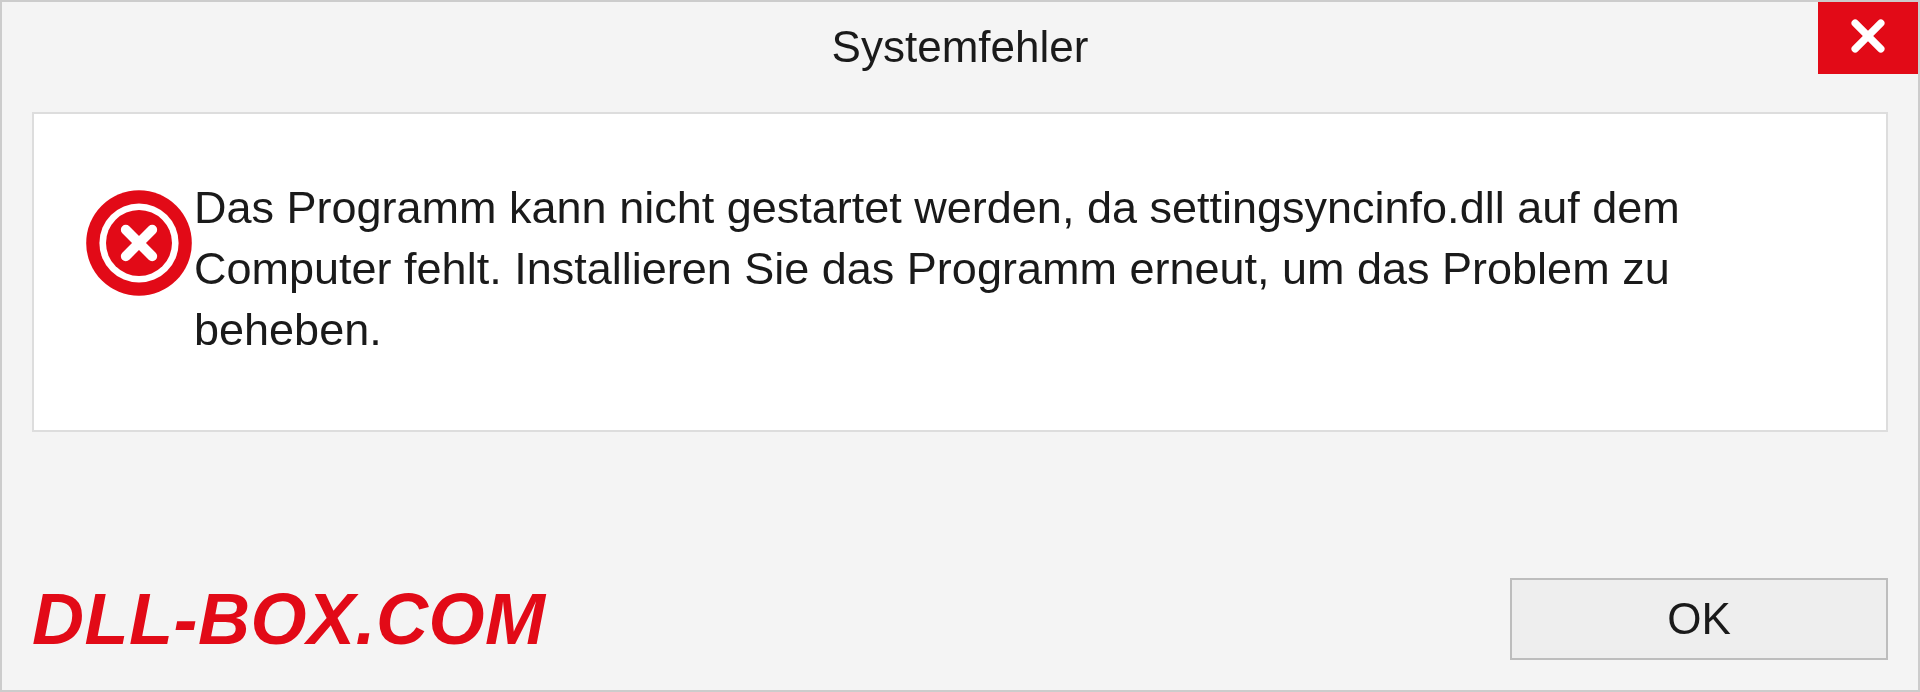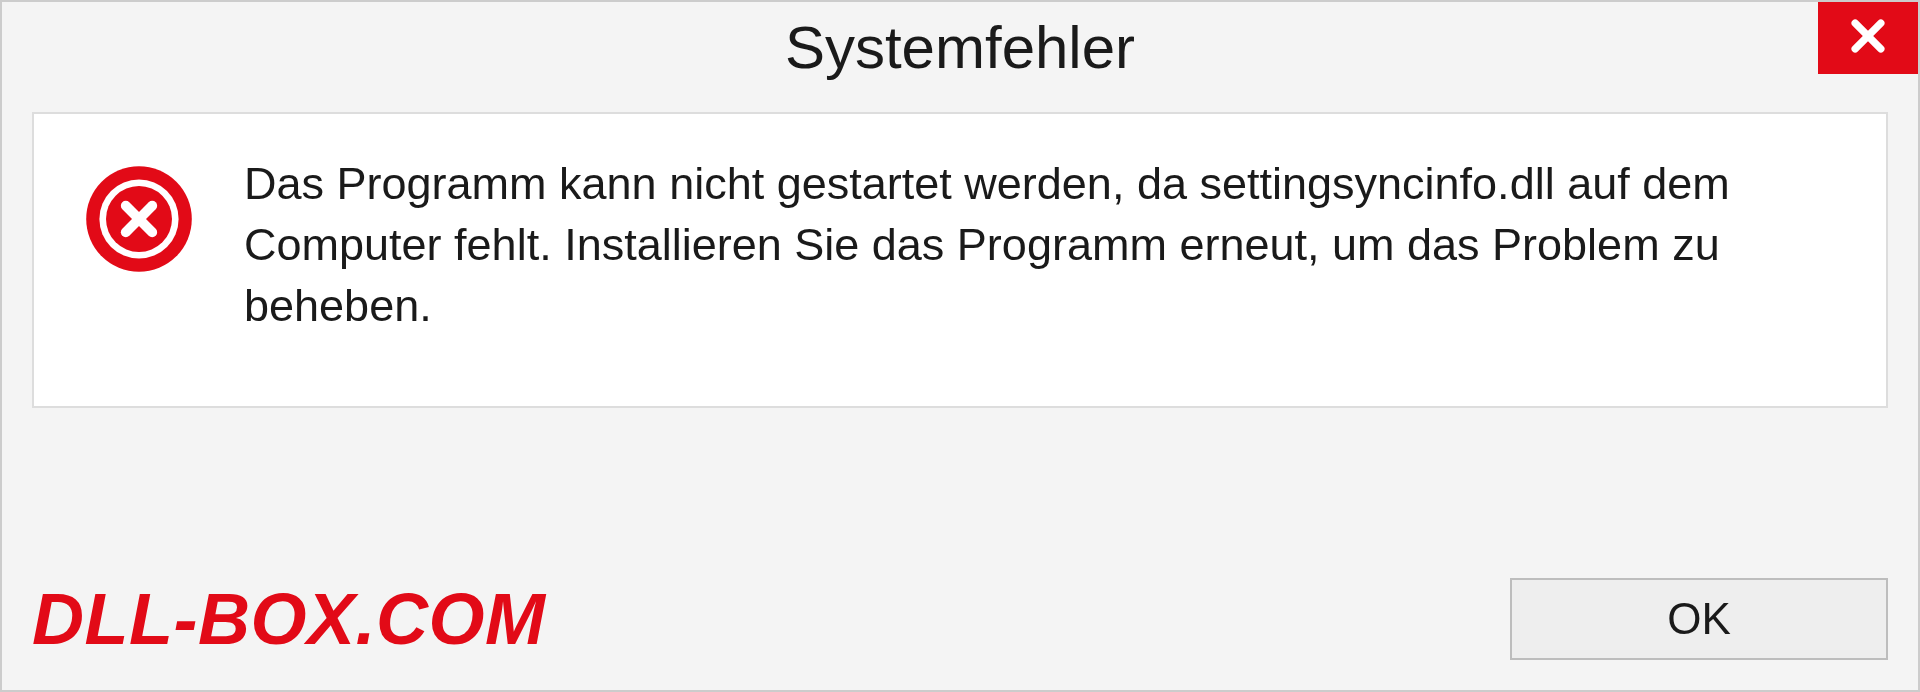--- a/index.html
+++ b/index.html
@@ -18,21 +18,21 @@
       position: relative;
     }
     .title-bar {
       height: 90px;
       display: flex;
       align-items: center;
       justify-content: center;
       position: relative;
     }
     .title-text {
-      font-size: 60px;
+      font-size: 44px;
       color: #1a1a1a;
       font-weight: 400;
     }
     .close-button {
       position: absolute;
       top: 0;
       right: 0;
       width: 100px;
       height: 72px;
       background: #e20a17;
@@ -42,24 +42,23 @@
       cursor: pointer;
     }
     .close-button svg {
       width: 44px;
       height: 44px;
     }
     .content-panel {
       margin: 20px 30px 30px 30px;
       background: #ffffff;
       border: 2px solid #ddd;
-      padding: 40px 50px 70px 50px;
+      padding: 64px 50px 70px 50px;
       display: flex;
       align-items: flex-start;
-      gap: 50px;
     }
     .error-icon {
       flex-shrink: 0;
       width: 110px;
       height: 110px;
       margin-top: 10px;
     }
     .message-text {
       font-size: 45px;
       line-height: 1.35;

